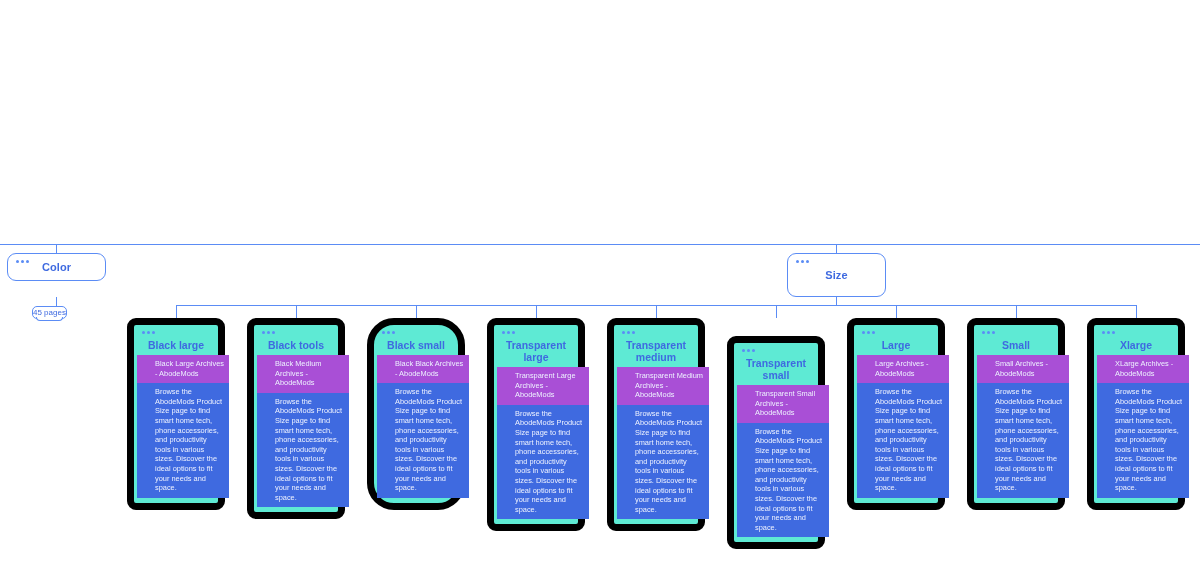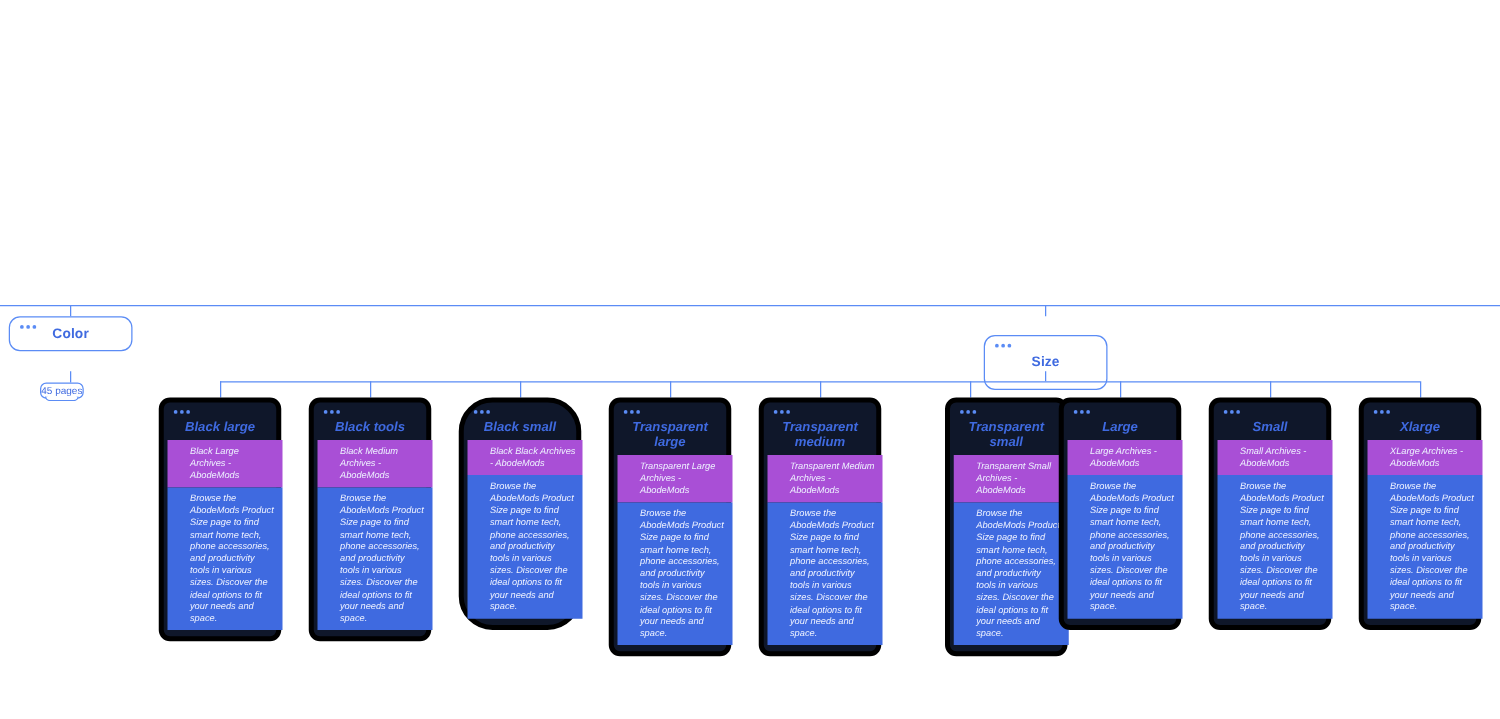--- a/index.html
+++ b/index.html
@@ -88,25 +88,24 @@
     border-top: none;
     border-radius: 0 0 4px 4px;
     background: #fff;
   }
 
   
   .card {
     position: absolute;
     box-sizing: border-box;
     width: 98px;
-    border: 4px solid #000000;
+    border: 7px solid #000000;
     border-radius: 9px;
-    background: #0f172a;
+    background: #5eead4;
     padding: 4px 3px 5px 3px;
-    font-style: italic;
   }
   .card-title {
     margin-top: 10px;
     text-align: center;
     font-size: 10.5px;
     font-weight: bold;
     color: #3f6ae0;
     line-height: 12px;
     padding: 0 2px 4px 2px;
   }
@@ -135,21 +134,21 @@
     <span class="dots">
       <i></i>
         <i></i>
         <i></i>
     </span>
     <span class="node-label">Color</span>
   </div>
   <div class="line v" style="left:56px; top:297px; height:9px;"></div>
   <div class="pages-badge" style="left:32px; top:306px;">45 pages</div>
 
-  <div class="node" style="left:787px; top:268px; width:99px; height:44px;">
+  <div class="node" style="left:787px; top:253px; width:99px; height:44px;">
     <span class="dots">
       <i></i>
         <i></i>
         <i></i>
     </span>
     <span class="node-label">Size</span>
   </div>
 
   <div class="line v" style="left:836px; top:297px; height:8px;"></div>
   <div class="line h" style="left:176px; top:305px; width:960px;"></div>
@@ -212,21 +211,21 @@
     <span class="dots">
       <i></i>
         <i></i>
         <i></i>
     </span>
     <div class="card-title">Transparent medium</div>
     <div class="block purple">Transparent Medium Archives - AbodeMods</div>
     <div class="block blue">Browse the AbodeMods Product Size page to find smart home tech, phone accessories, and productivity tools in various sizes. Discover the ideal options to fit your needs and space.</div>
   </div>
 
-  <div class="card" style="left:727px; top:318px;margin-left:29px;">
+  <div class="card" style="left:727px; top:336px;">
     <span class="dots">
       <i></i>
         <i></i>
         <i></i>
     </span>
     <div class="card-title">Transparent small</div>
     <div class="block purple">Transparent Small Archives - AbodeMods</div>
     <div class="block blue">Browse the AbodeMods Product Size page to find smart home tech, phone accessories, and productivity tools in various sizes. Discover the ideal options to fit your needs and space.</div>
   </div>
 

